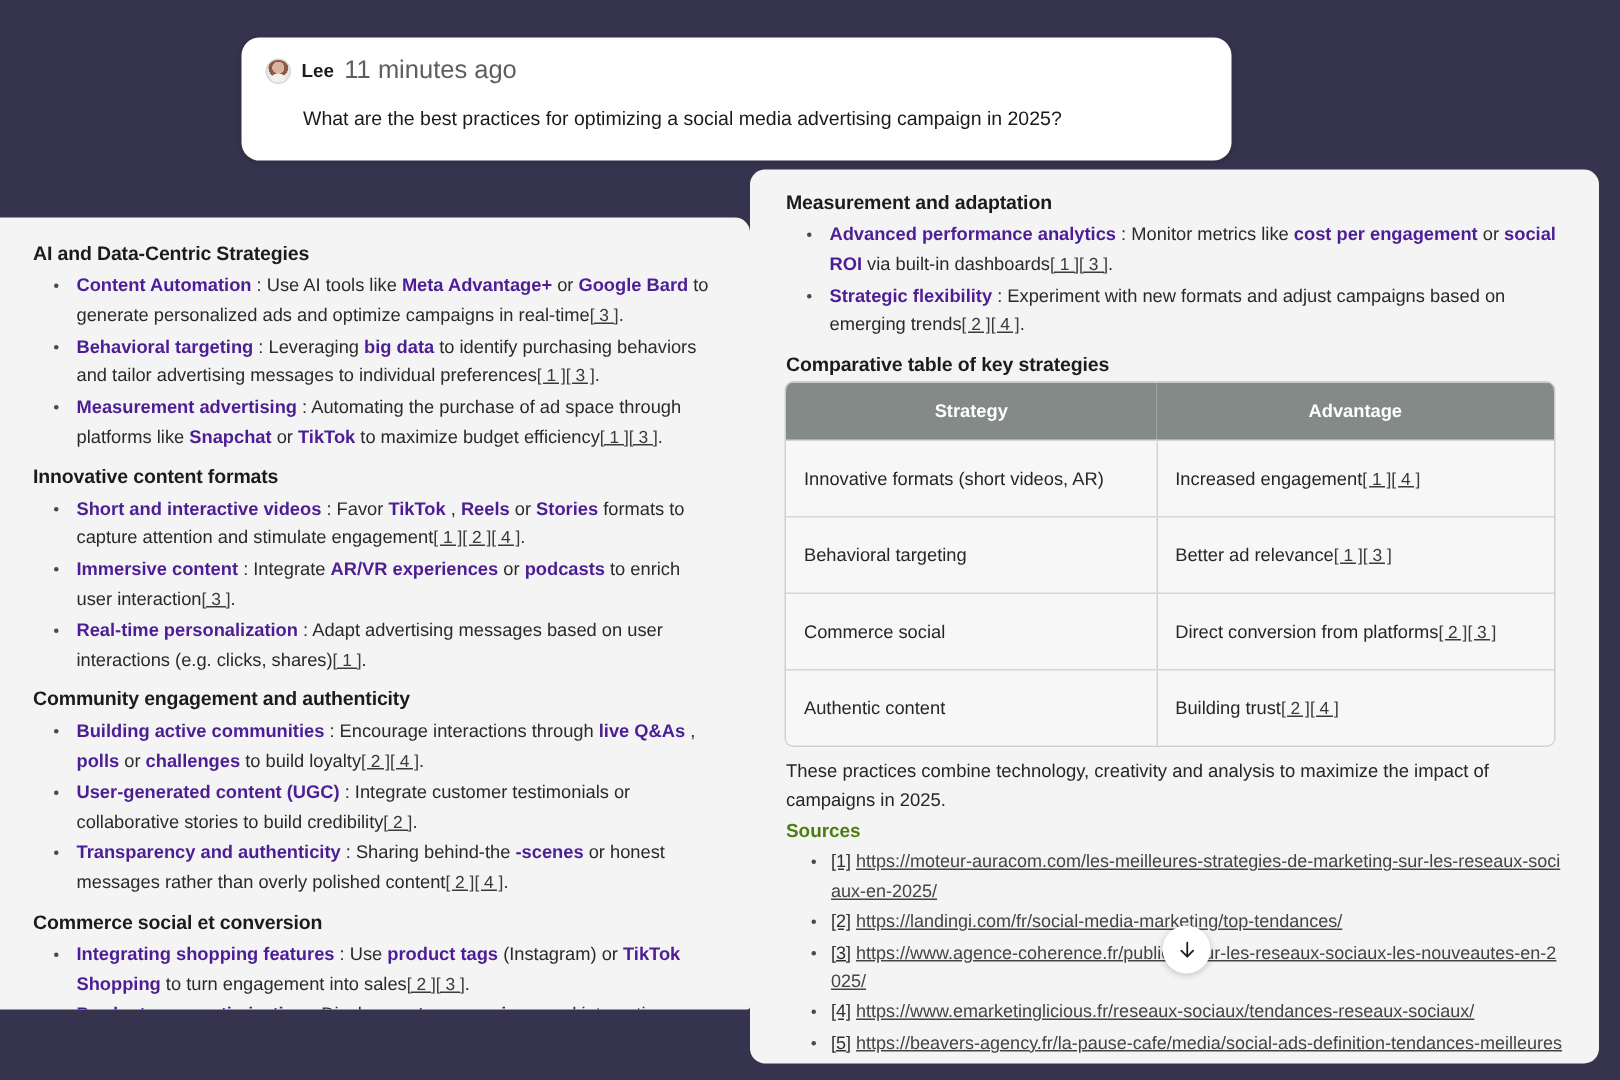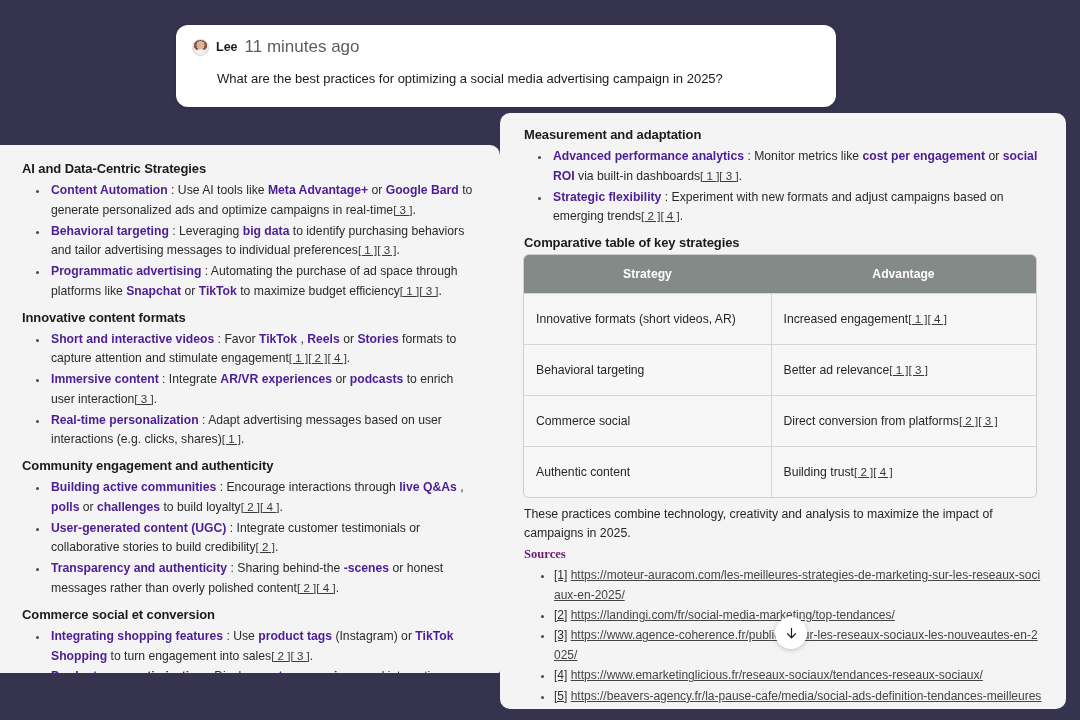--- a/index.html
+++ b/index.html
@@ -12,21 +12,21 @@
   }
   #root {
     position: relative;
     width: 1080px; height: 720px;
     background: #36334f;
   }
 
   
   .msg-card {
     position: absolute;
-    left: 176px; top: 25px;
+    left: 161px; top: 25px;
     width: 660px;
     background: #ffffff;
     border-radius: 12px;
     padding: 12px 16px 18px 16px;
     box-shadow: 0 1px 4px rgba(0,0,0,0.18);
   }
   .msg-head {
     display: flex;
     align-items: center;
     gap: 7px;
@@ -147,22 +147,21 @@
   p.closing {
     font-size: 12.3px;
     color: #262626;
     line-height: 1.55;
     margin: 4px 0 4px 0;
   }
   h3.sources-title {
     margin: 2px 0 4px 0;
     font-size: 12.6px;
     font-weight: bold;
-    color: #701a75;
-    font-family: Liberation Serif, serif;
+    color: #4d7c0f;
   }
   ul.sources {
     margin: 0;
     padding-left: 30px;
     list-style: disc;
   }
   ul.sources li {
     font-size: 12px;
     line-height: 1.62;
     color: #2a2a2a;
@@ -206,21 +205,21 @@
     </div>
     <div class="msg-body">What are the best practices for optimizing a social media advertising campaign in 2025?</div>
   </div>
 
   <div class="panel panel-left">
     <div>
         <h3 class="sec">AI and Data-Centric Strategies</h3>
         <ul class="bullets">
           <li><span class="b">Content Automation</span><span> : Use AI tools like </span><span class="b">Meta Advantage+</span><span> or </span><span class="b">Google Bard</span><span> to generate personalized ads and optimize campaigns in real-time</span><span class="ref">[ 3 ]</span><span>.</span></li>
           <li><span class="b">Behavioral targeting</span><span> : Leveraging </span><span class="b">big data</span><span> to identify purchasing behaviors and tailor advertising messages to individual preferences</span><span class="ref">[ 1 ]</span><span class="ref">[ 3 ]</span><span>.</span></li>
-          <li><span class="b">Programmatic advertising</span><span> : Automating the purchase of ad space through platforms like </span><span class="b">Snapchat</span><span> or </span><span class="b">TikTok</span><span> to maximize budget efficiency</span><span class="ref">[ 1 ]</span><span class="ref">[ 3 ]</span><span>.</span></li>
+          <li><span class="b">Measurement advertising</span><span> : Automating the purchase of ad space through platforms like </span><span class="b">Snapchat</span><span> or </span><span class="b">TikTok</span><span> to maximize budget efficiency</span><span class="ref">[ 1 ]</span><span class="ref">[ 3 ]</span><span>.</span></li>
         </ul>
         <h3 class="sec">Innovative content formats</h3>
         <ul class="bullets">
           <li><span class="b">Short and interactive videos</span><span> : Favor </span><span class="b">TikTok</span><span> , </span><span class="b">Reels</span><span> or </span><span class="b">Stories</span><span> formats to capture attention and stimulate engagement</span><span class="ref">[ 1 ]</span><span class="ref">[ 2 ]</span><span class="ref">[ 4 ]</span><span>.</span></li>
           <li><span class="b">Immersive content</span><span> : Integrate </span><span class="b">AR/VR experiences</span><span> or </span><span class="b">podcasts</span><span> to enrich user interaction</span><span class="ref">[ 3 ]</span><span>.</span></li>
           <li><span class="b">Real-time personalization</span><span> : Adapt advertising messages based on user interactions (e.g. clicks, shares)</span><span class="ref">[ 1 ]</span><span>.</span></li>
         </ul>
         <h3 class="sec">Community engagement and authenticity</h3>
         <ul class="bullets">
           <li><span class="b">Building active communities</span><span> : Encourage interactions through </span><span class="b">live Q&amp;As</span><span> , </span><span class="b">polls</span><span> or </span><span class="b">challenges</span><span> to build loyalty</span><span class="ref">[ 2 ]</span><span class="ref">[ 4 ]</span><span>.</span></li>

